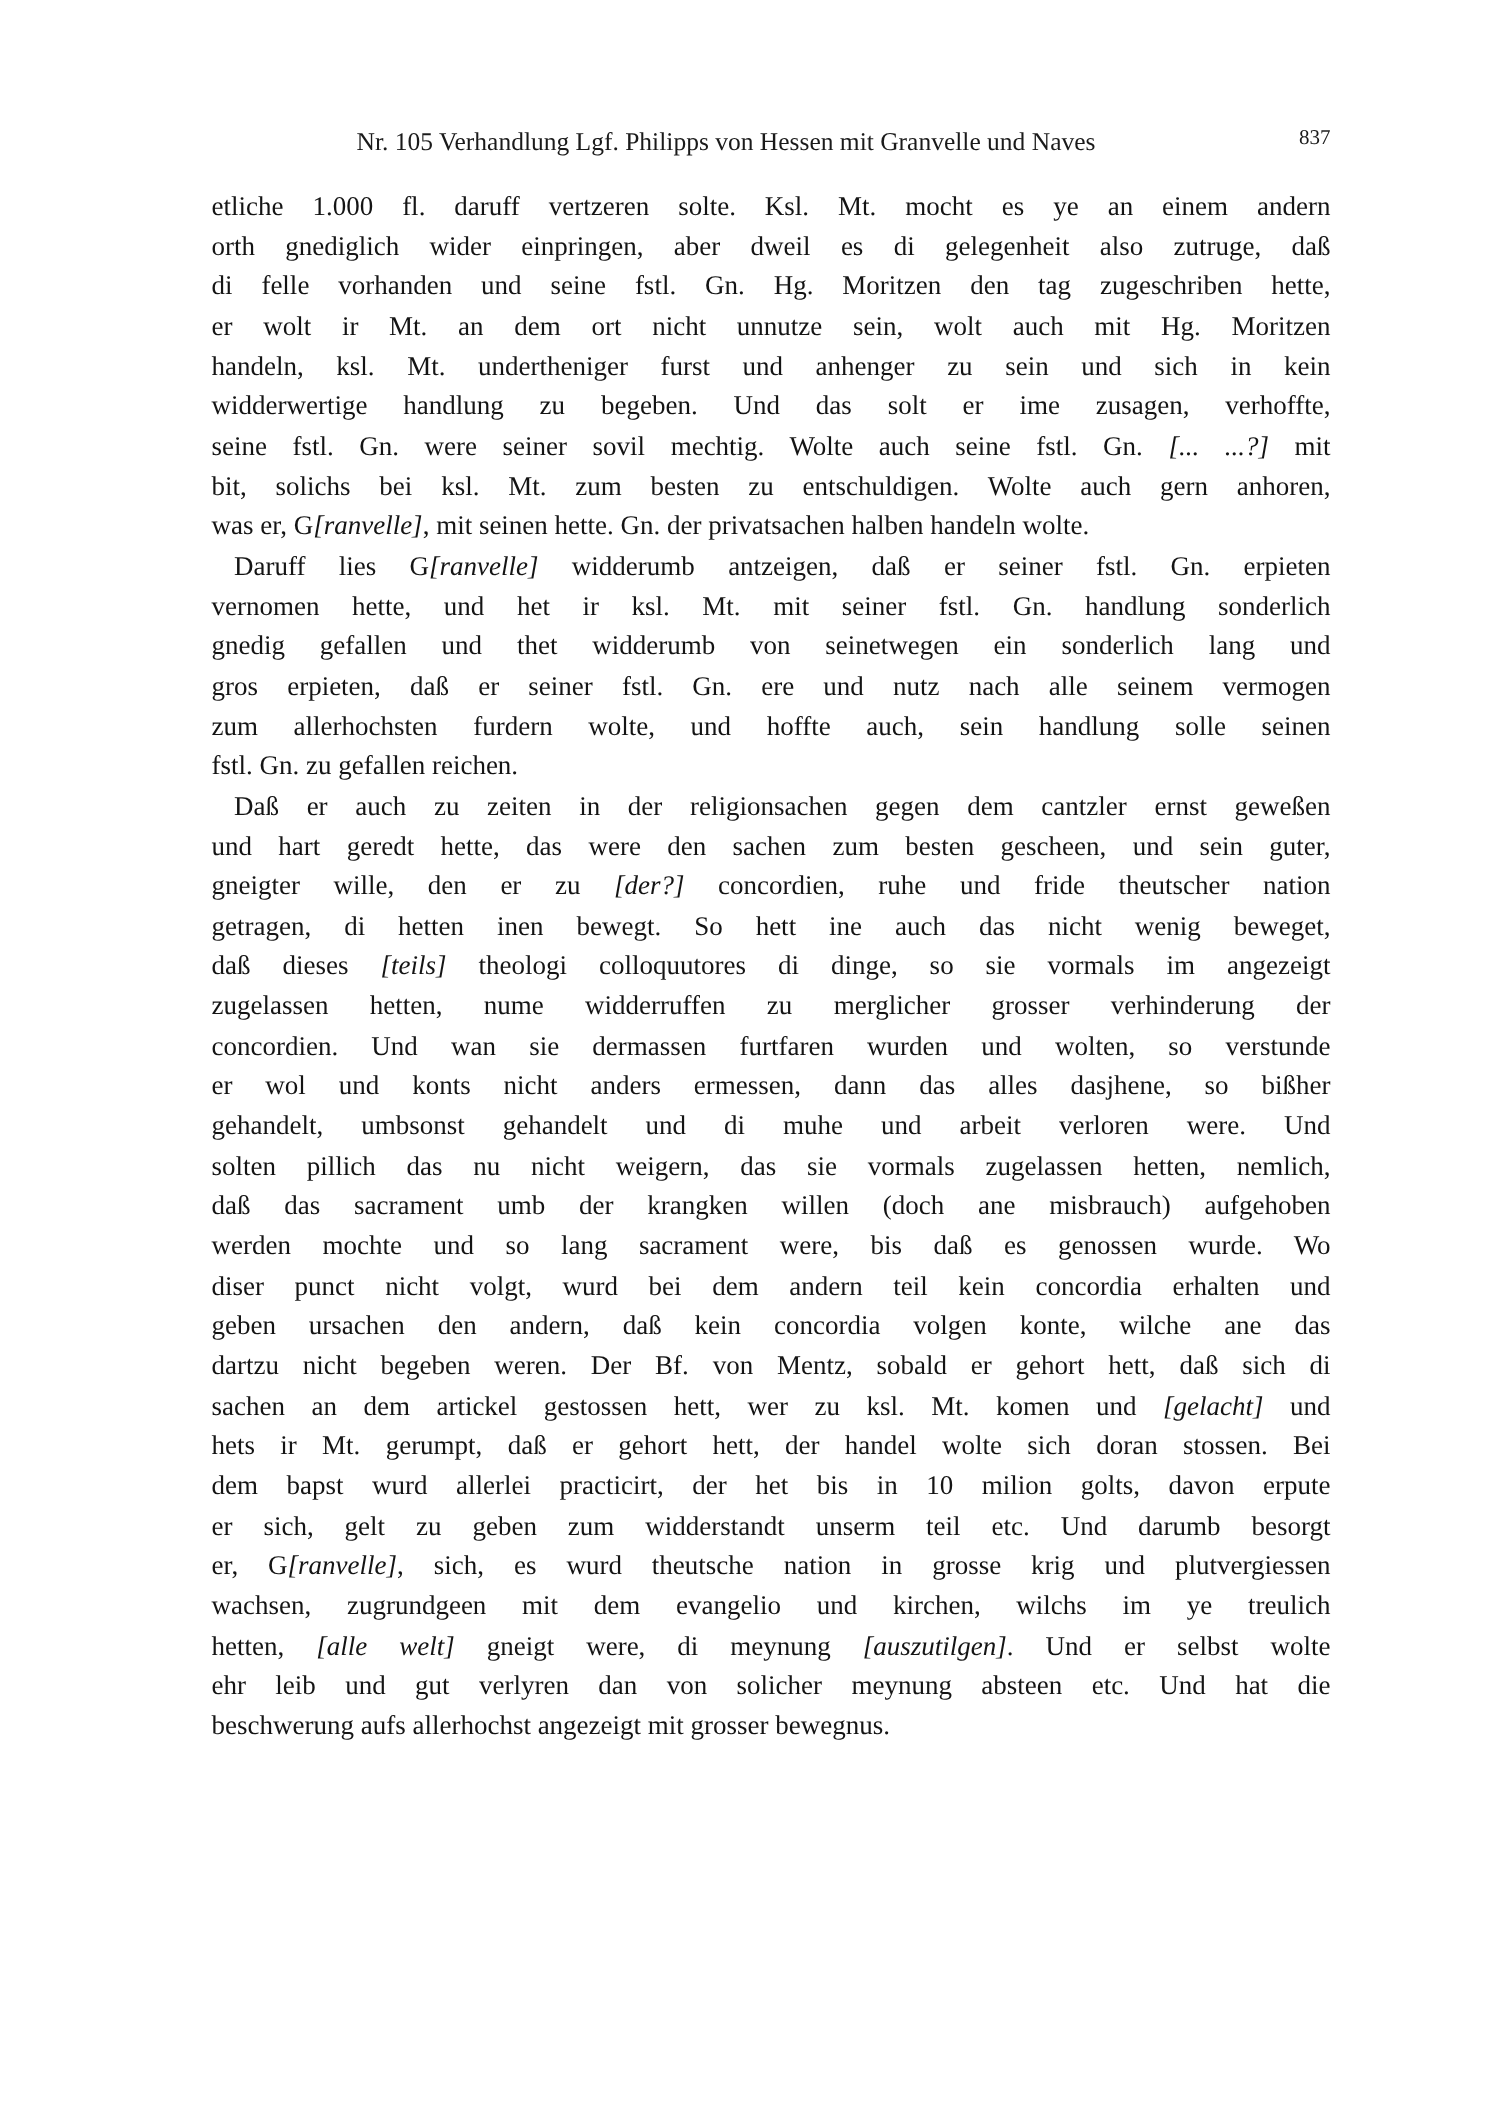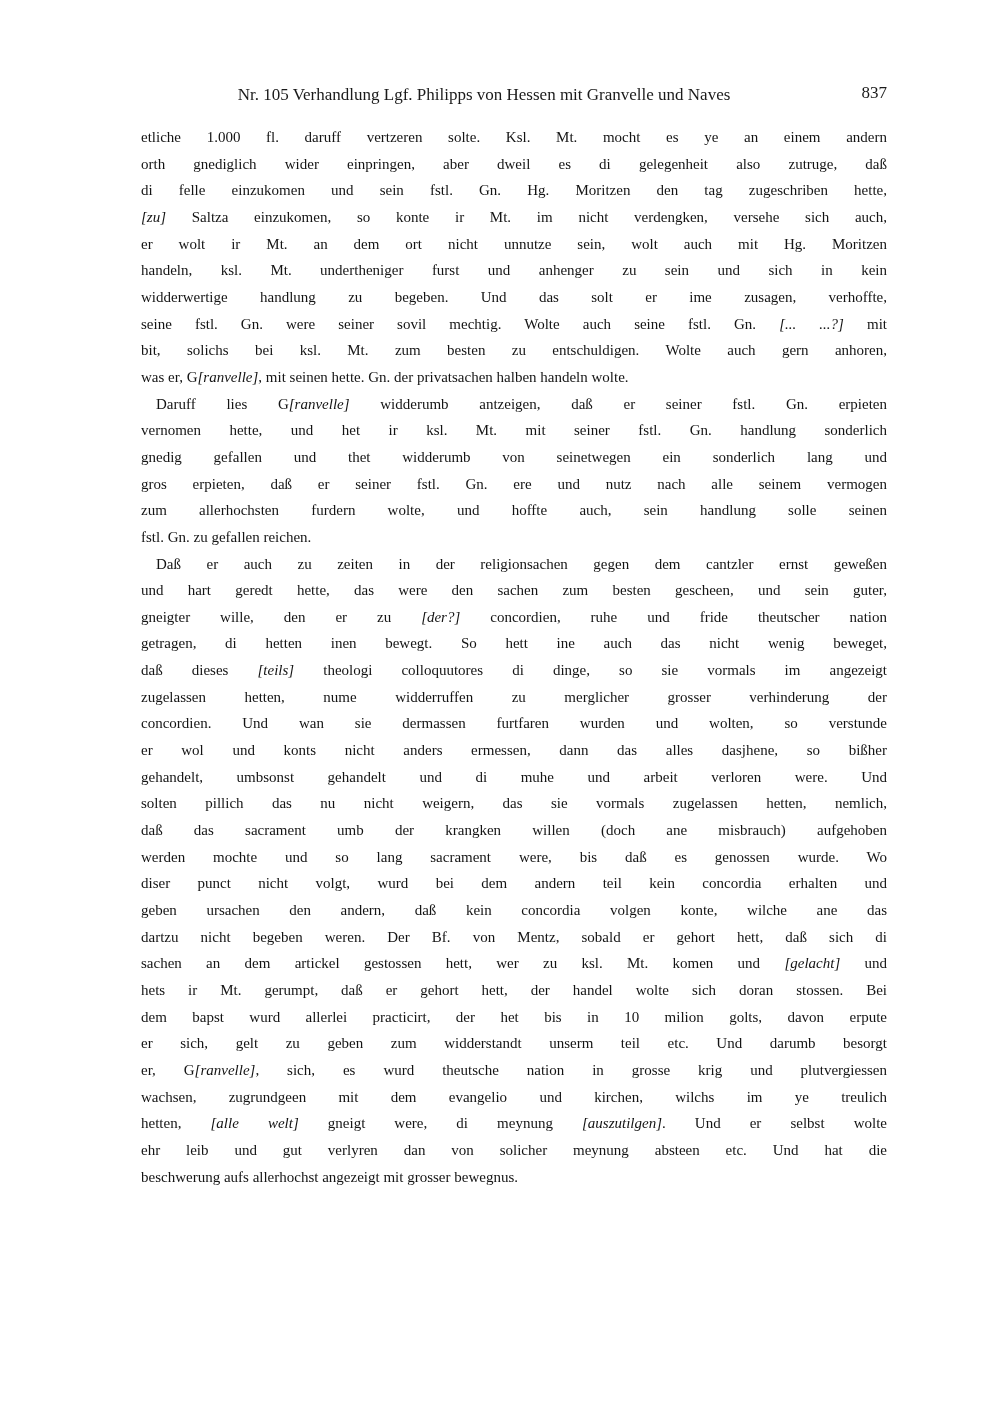--- a/index.html
+++ b/index.html
@@ -32,24 +32,24 @@
     color: #1a1a1a;
   }
   .running-header .header-title {
     text-align: center;
     padding-right: 60px;
   }
   .running-header .page-number {
     position: absolute;
     right: 0;
     top: -2px;
-    font-size: 17px;
+    font-size: 14px;
   }
   .text-body {
-    font-size: 15px;
+    font-size: 18px;
     line-height: 26.65px;
     color: #141414;
   }
   .text-body .line {
     text-align: justify;
     text-align-last: justify;
     white-space: normal;
   }
   .text-body .line.last {
     text-align-last: left;
@@ -66,22 +66,21 @@
 
 <div class="book-page">
   <div class="content">
     <div class="running-header">
       <div class="header-title">Nr. 105 Verhandlung Lgf. Philipps von Hessen mit Granvelle und Naves</div>
       <div class="page-number">837</div>
     </div>
     <div class="text-body">
         <div class="line"><span>etliche 1.000 fl. daruff vertzeren solte. Ksl. Mt. mocht es ye an einem andern</span></div>
         <div class="line"><span>orth gnediglich wider einpringen, aber dweil es di gelegenheit also zutruge, daß</span></div>
-        <div class="line"><span>di felle einzukomen und sein fstl. Gn. Hg. Moritzen den tag zugeschriben hette,</span></div>
-        <div class="line"><i>[zu]</i><span> Saltza einzukomen, so konte ir Mt. im nicht verdengken, versehe sich auch,</span></div>
+        <div class="line"><span>di felle vorhanden und seine fstl. Gn. Hg. Moritzen den tag zugeschriben hette,</span></div>
         <div class="line"><span>er wolt ir Mt. an dem ort nicht unnutze sein, wolt auch mit Hg. Moritzen</span></div>
         <div class="line"><span>handeln, ksl. Mt. undertheniger furst und anhenger zu sein und sich in kein</span></div>
         <div class="line"><span>widderwertige handlung zu begeben. Und das solt er ime zusagen, verhoffte,</span></div>
         <div class="line"><span>seine fstl. Gn. were seiner sovil mechtig. Wolte auch seine fstl. Gn. </span><i>[... ...?]</i><span> mit</span></div>
         <div class="line"><span>bit, solichs bei ksl. Mt. zum besten zu entschuldigen. Wolte auch gern anhoren,</span></div>
         <div class="line last"><span>was er, G</span><i>[ranvelle]</i><span>, mit seinen hette. Gn. der privatsachen halben handeln wolte.</span></div>
         <div class="line indent"><span>Daruff lies G</span><i>[ranvelle]</i><span> widderumb antzeigen, daß er seiner fstl. Gn. erpieten</span></div>
         <div class="line"><span>vernomen hette, und het ir ksl. Mt. mit seiner fstl. Gn. handlung sonderlich</span></div>
         <div class="line"><span>gnedig gefallen und thet widderumb von seinetwegen ein sonderlich lang und</span></div>
         <div class="line"><span>gros erpieten, daß er seiner fstl. Gn. ere und nutz nach alle seinem vermogen</span></div>

